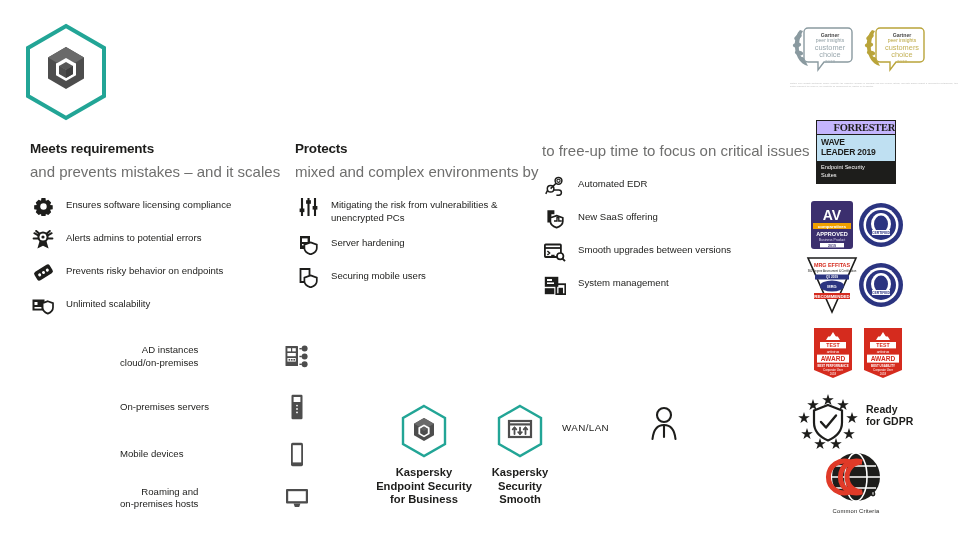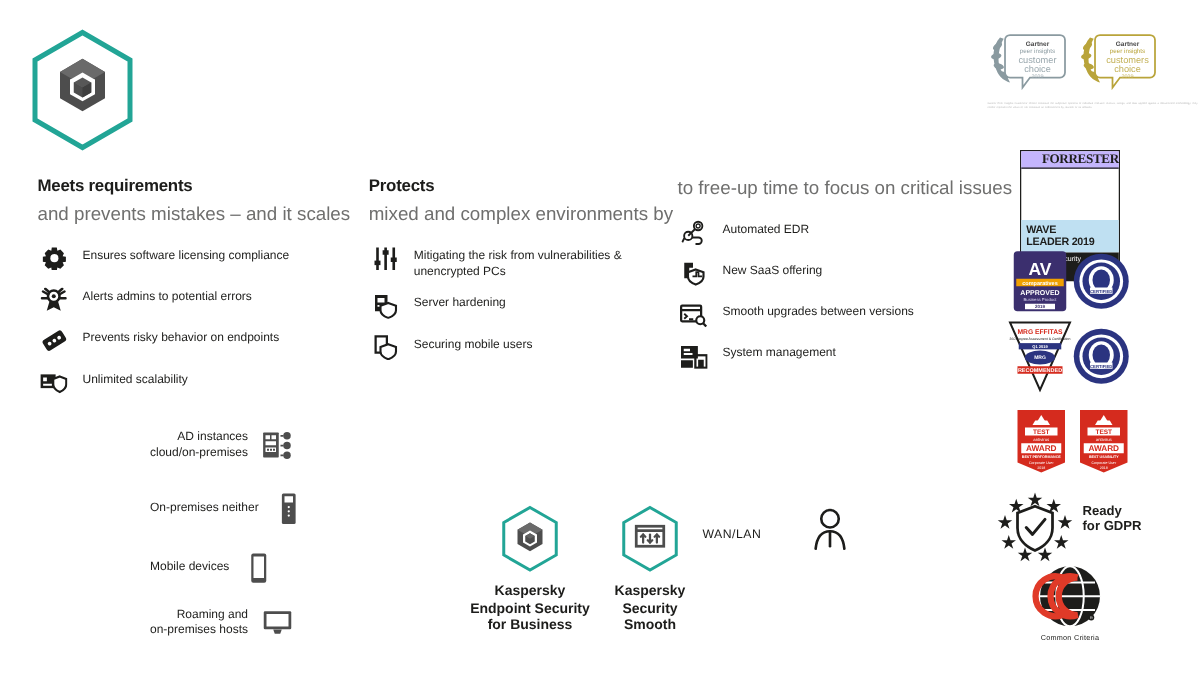--- a/index.html
+++ b/index.html
@@ -42,21 +42,21 @@
   }
   .feat-ico svg { display: block; }
   .feat-txt {
     font-size: 9.6px; color: #1d1d1b; line-height: 1.32;
     padding-top: 4px;
   }
 
   
   .arch-row {
     position: absolute; display: flex; align-items: center;
-    justify-content: flex-start;
+    justify-content: space-between;
   }
   .arch-label {
     font-size: 9.6px; color: #1d1d1b; text-align: right;
     line-height: 1.28; margin-right: 11px; white-space: nowrap;
   }
   .arch-ico { width: 26px; min-width: 26px; display:flex; align-items:center; justify-content:center; }
 
   .prod { position: absolute; text-align: center; }
   .prod-name {
     font-size: 11.2px; font-weight: bold; color: #1d1d1b;
@@ -77,21 +77,21 @@
   .forrester {
     position:absolute; width: 78px; border: 1px solid #1d1d1b; background:#fff;
   }
   .forrester .f-top {
     background:#c4b5fd; color:#1d1d1b; font-family:"Liberation Serif", serif;
     font-size: 10.5px; font-weight: bold; text-align:right; letter-spacing:-0.3px;
     padding: 1px 0 1px 0; border-bottom:1px solid #1d1d1b;
   }
   .forrester .f-mid {
     background:#bfe0f2; color:#1d1d1b; font-size: 8.6px; font-weight:bold;
-    line-height:1.12; padding: 3px 4px 4px 4px; letter-spacing:-0.2px;margin-top:41px;
+    line-height:1.12; padding: 3px 4px 4px 4px; letter-spacing:-0.2px;
   }
   .forrester .f-bot {
     background:#1d1d1b; color:#ffffff; font-size: 5.6px; line-height:1.3;
     padding: 3px 4px 4px 4px;
   }
   .gdpr-text {
     position:absolute; font-size: 10.5px; font-weight:bold; color:#1d1d1b;
     line-height:1.12;
   }
   .cc-text {
@@ -293,21 +293,21 @@
         <circle cx="19.6" cy="12.4" r="3"></circle>
         <circle cx="19.6" cy="20.2" r="3"></circle>
         <rect x="14.4" y="4" width="2.4" height="1.4"></rect>
         <rect x="14.4" y="11.8" width="2.4" height="1.4"></rect>
         <rect x="14.4" y="19.6" width="2.4" height="1.4"></rect>
       </svg>
     </span>
   </div>
 
   <div class="arch-row" style="left:120px; top:394px; width:190px;">
-    <span class="arch-label">On-premises neither</span>
+    <span class="arch-label">On-premises servers</span>
     <span class="arch-ico">
       <svg width="16" height="26" viewBox="0 0 16 26" fill="#4d4d4d">
         <rect x="2.5" y="0.8" width="11" height="24.4" rx="1.2"></rect>
         <rect x="4.6" y="3" width="6.8" height="5" fill="#ffffff"></rect>
         <circle cx="8" cy="11.6" r="0.9" fill="#ffffff"></circle>
         <circle cx="8" cy="15" r="0.9" fill="#ffffff"></circle>
         <circle cx="8" cy="18.4" r="0.9" fill="#ffffff"></circle>
       </svg>
     </span>
   </div>

